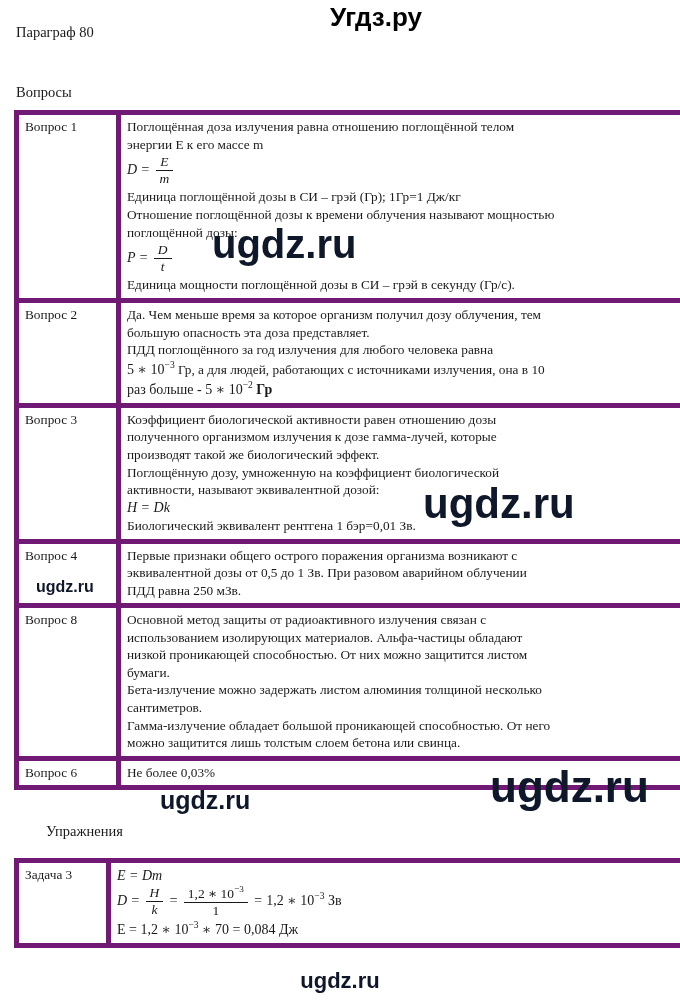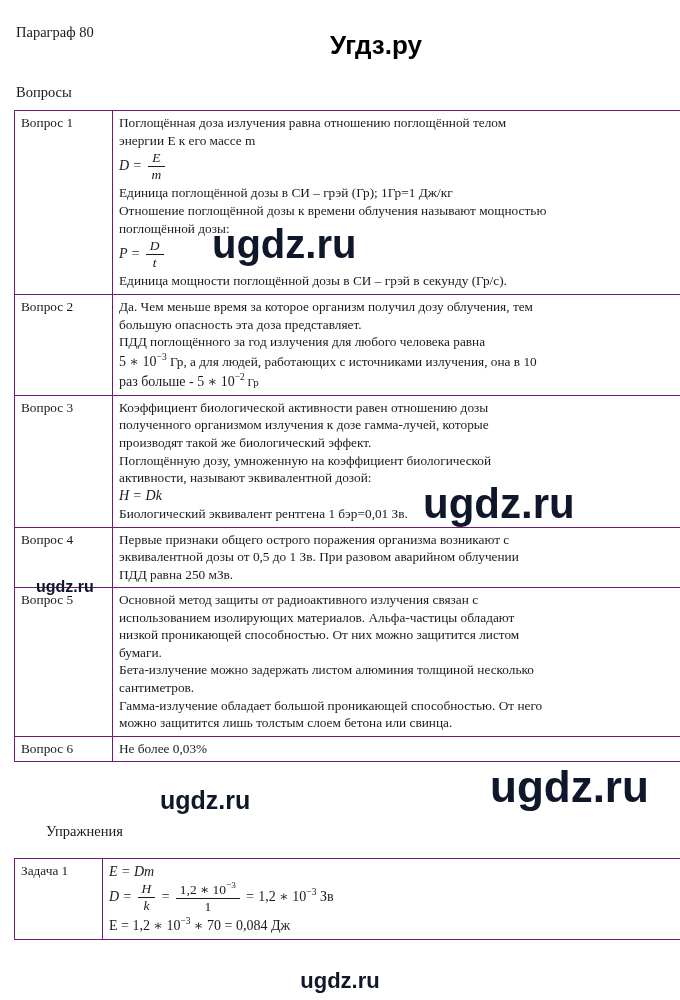--- a/index.html
+++ b/index.html
@@ -29,21 +29,20 @@
     left: 0;
     width: 100%;
     text-align: center;
     font-family: "Liberation Sans", sans-serif;
     font-weight: bold;
     font-size: 26px;
     letter-spacing: 0px;
     color: #000;
     padding-left: 72px;
     box-sizing: border-box;
-    margin-top: 28px;
   }
 
   
   .section-heading {
     position: absolute;
     left: 16px;
     font-size: 14.5px;
     color: #1a1a1a;
     white-space: nowrap;
   }
@@ -52,21 +51,21 @@
   #heading-exercises { top: 823px; margin-left: 30px; }
 
   
   table.doc-table {
     position: absolute;
     border-collapse: collapse;
     table-layout: fixed;
     background: transparent;
   }
   table.doc-table td {
-    border: 1px solid #701a75;
+    border: 5px solid #701a75;
     vertical-align: top;
     padding: 3px 5px 4px 6px;
     font-size: 13.3px;
     line-height: 1.32;
   }
   td.label-cell {
     width: 86px;
     white-space: nowrap;
     text-align: left;
     padding-left: 8px;
@@ -172,21 +171,21 @@
         </td>
       </tr>
 
       <tr>
         <td class="label-cell">Вопрос 2</td>
         <td class="body-cell">
           <span class="line">Да. Чем меньше время за которое организм получил дозу облучения, тем</span>
           <span class="line">большую опасность эта доза представляет.</span>
           <span class="line">ПДД поглощённого за год излучения для любого человека равна</span>
           <span class="line math" style="font-style:normal;"><span>5 ∗ 10</span><sup>−3</sup><span class="roman" style="font-family:'Liberation Serif',serif;font-size:13.3px;"> Гр, а для людей, работающих с источниками излучения, она в 10</span></span>
-          <span class="line math" style="font-style:normal;"><span>раз больше - 5 ∗ 10</span><sup>−2</sup><span class="roman" style="font-family:'Liberation Serif',serif;font-size:11px;"> Гр</span></span>
+          <span class="line math" style="font-style:normal;"><span>раз больше - 5 ∗ 10</span><sup>−2</sup><span class="roman" style="font-family:'Liberation Serif',serif;font-size:14px;font-weight:bold;"> Гр</span></span>
         </td>
       </tr>
 
       <tr>
         <td class="label-cell">Вопрос 3</td>
         <td class="body-cell">
           <span class="line">Коэффициент биологической активности равен отношению дозы</span>
           <span class="line">полученного организмом излучения к дозе гамма-лучей, которые</span>
           <span class="line">производят такой же биологический эффект.</span>
           <span class="line">Поглощённую дозу, умноженную на коэффициент биологической</span>
@@ -199,21 +198,21 @@
       <tr>
         <td class="label-cell">Вопрос 4</td>
         <td class="body-cell">
           <span class="line">Первые признаки общего острого поражения организма возникают с</span>
           <span class="line">эквивалентной дозы от 0,5 до 1 Зв. При разовом аварийном облучении</span>
           <span class="line">ПДД равна 250 мЗв.</span>
         </td>
       </tr>
 
       <tr>
-        <td class="label-cell">Вопрос 5</td>
+        <td class="label-cell">Вопрос 8</td>
         <td class="body-cell">
           <span class="line">Основной метод защиты от радиоактивного излучения связан с</span>
           <span class="line">использованием изолирующих материалов. Альфа-частицы обладают</span>
           <span class="line">низкой проникающей способностью. От них можно защитится листом</span>
           <span class="line">бумаги.</span>
           <span class="line">Бета-излучение можно задержать листом алюминия толщиной несколько</span>
           <span class="line">сантиметров.</span>
           <span class="line">Гамма-излучение обладает большой проникающей способностью. От него</span>
           <span class="line">можно защитится лишь толстым слоем бетона или свинца.</span>
         </td>
@@ -225,21 +224,21 @@
           <span class="line">Не более 0,03%</span>
         </td>
       </tr>
 
     </tbody>
   </table>
 
   <table class="doc-table" id="exercise-table">
     <tbody>
       <tr>
-        <td class="label-cell">Задача 1</td>
+        <td class="label-cell">Задача 3</td>
         <td class="body-cell">
 
           <span class="mathline">E = Dm</span>
 
           <span class="mathline">
             <span class="math">D =</span>
             <span class="frac">
               <span class="num math">H</span>
               <span class="den math">k</span>
             </span>

